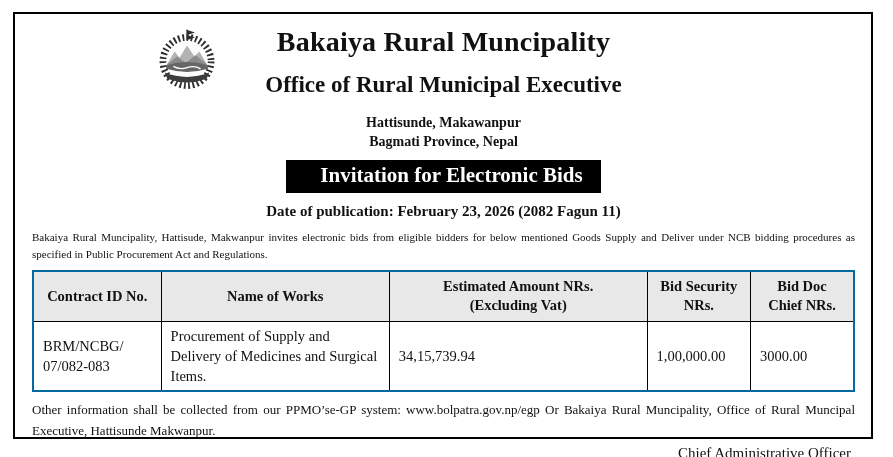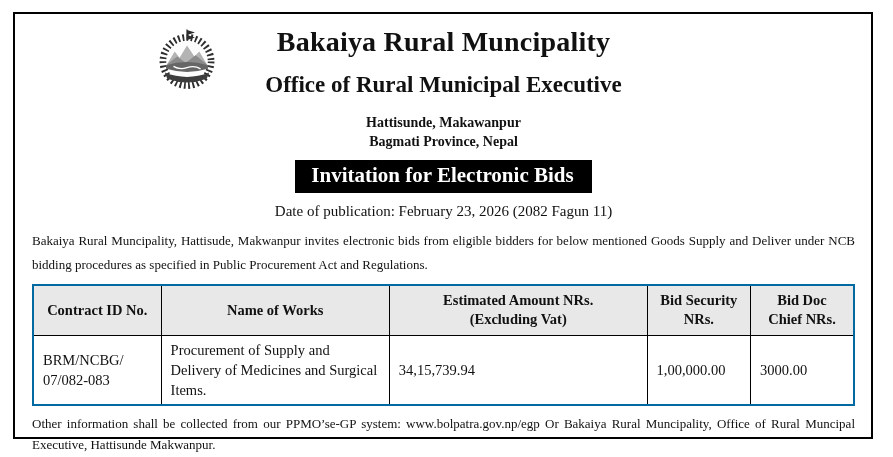--- a/index.html
+++ b/index.html
@@ -29,28 +29,28 @@
   .addr { font-size: 14px; font-weight: bold; line-height: 19px; }
   .addr-first { margin-top: 15px; }
 
   
   .banner-row { text-align: center; margin-top: 9px; }
   .banner {
     display: inline-block;
     background: var(--banner-bg, #000);
     color: var(--banner-text, #fff);
     font-size: 21px; font-weight: bold;
-    padding: 3px 18px 5px 16px;
+    padding: 3px 18px 5px 34px;
   }
-  .pub-date { text-align: center; font-size: 15px; font-weight: normal; margin-top: 10px; }
+  .pub-date { text-align: center; font-size: 15px; font-weight: bold; margin-top: 10px; }
 
   
   .intro {
     margin-top: 9px;
-    font-size: 13px; line-height: 24px;
+    font-size: 11px; line-height: 17px;
     text-align: justify;
   }
 
   
   .bid-table {
     width: 100%;
     margin-top: 7px;
     border-collapse: collapse;
     border: 2px solid #0369a1;
     table-layout: fixed;

